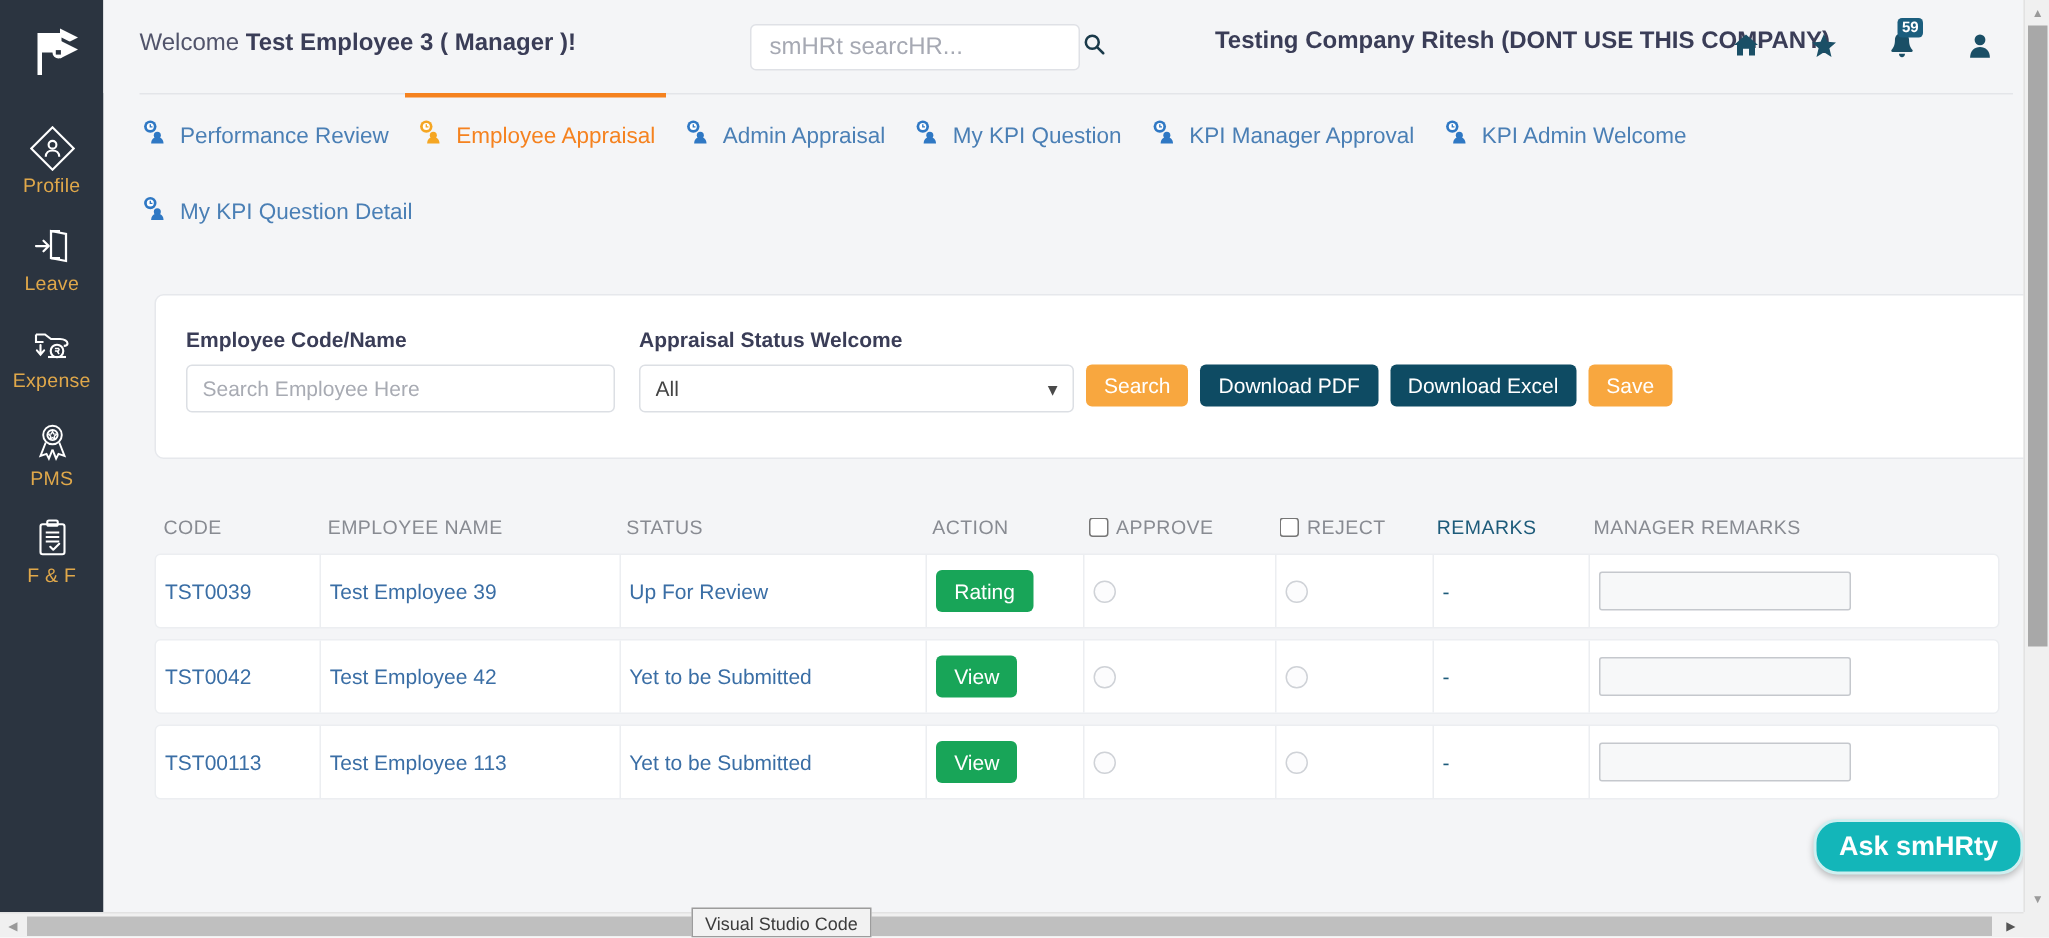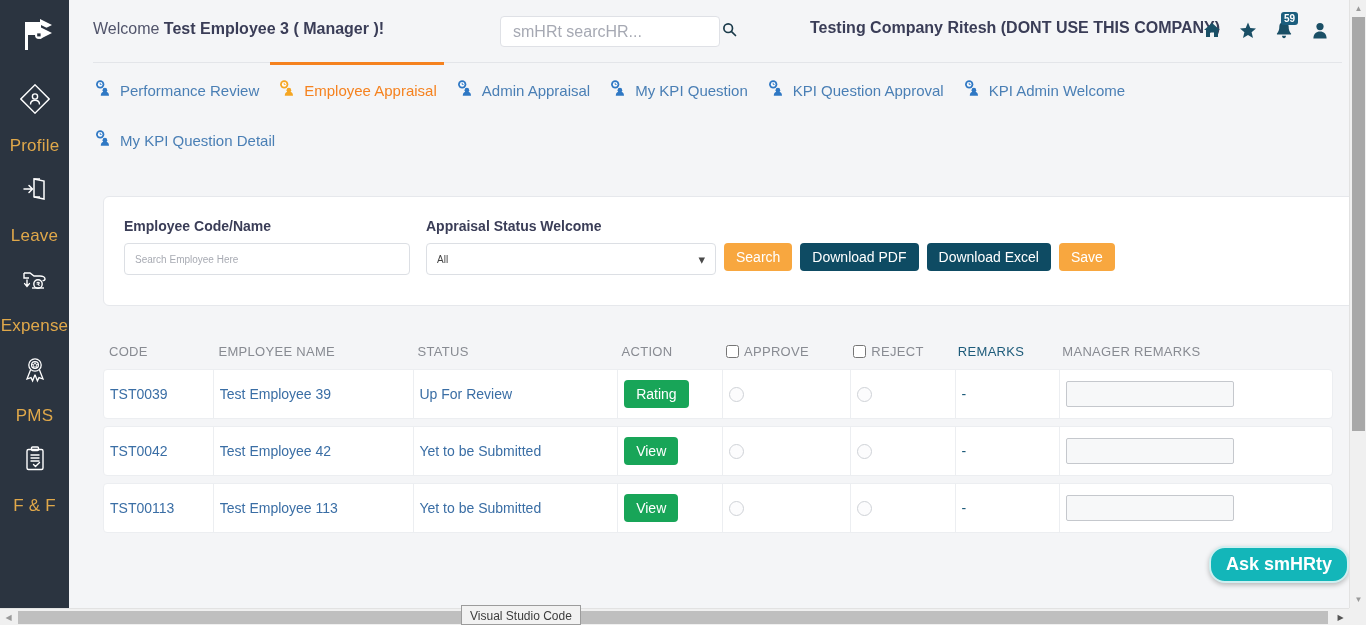--- a/index.html
+++ b/index.html
@@ -16,42 +16,42 @@
   .sidebar {
     position: absolute; left: 0; top: 0;
     width: 69px; height: 608px;
     background: #2b3440;
     display: flex; flex-direction: column; align-items: center;
     padding-top: 8px;
   }
   .logo { width: 56px; height: 56px; display: flex; align-items: center; justify-content: center; margin-bottom: 18px; }
   .nav-item { width: 69px; display: flex; flex-direction: column; align-items: center; margin-bottom: 16px; cursor: pointer; }
   .nav-icon { width: 34px; height: 34px; display: flex; align-items: center; justify-content: center; }
-  .nav-label { color: #e0a84a; font-size: 17px; margin-top: 20px; letter-spacing: .2px; }
+  .nav-label { color: #e0a84a; font-size: 13px; margin-top: 0; letter-spacing: .2px; }
 
   
   .content { position: absolute; left: 69px; top: 0; right: 0; bottom: 0; background: #f4f5f7; }
   .topbar { position: relative; height: 62px; background: #f4f5f7; padding-left: 36px; }
   .welcome { position: absolute; left: 24px; top: 20px; font-size: 16px; color: #51546b; }
   .welcome b { color: #3a3d57; font-weight: bold; }
   .search-box {
     position: absolute; left: 431px; top: 16px; width: 220px; height: 31px;
     background: #fff; border: 1px solid #dfe1e6; border-radius: 4px;
     display: flex; align-items: center; padding: 0 8px 0 10px;
   }
   .search-box input {
     border: 0; outline: none; flex: 1; font-size: 16px; color: #0f172a;
     font-family: "Liberation Sans", sans-serif; background: transparent;
   }
   .search-box input::placeholder { color: #a6a9b3; }
   .company {
     position: absolute; left: 716px; top: 19px; width: 460px; text-align: center;
     font-size: 16px; font-weight: bold; color: #3a3d57;
   }
-  .hdr-icons { position: absolute; right: 36px; top: 19px; display: flex; align-items: center; gap: 16px; }
+  .hdr-icons { position: absolute; right: 36px; top: 19px; display: flex; align-items: center; gap: 32px; }
   .hdr-ic { position: relative; width: 20px; height: 22px; display: flex; align-items: center; justify-content: center; cursor: pointer; color: #14506b; }
   .badge {
     position: absolute; top: -7px; left: 7px;
     background: #1b5e7e; color: #fff; font-size: 10px; font-weight: bold;
     border-radius: 3px; padding: 1px 3px; line-height: 11px;
   }
 
   
   .tabbar { position: relative; margin: 0 24px; border-top: 1px solid #e3e5e9; }
   .tabrow { display: flex; align-items: center; flex-wrap: wrap; padding-top: 4px; }
@@ -68,21 +68,21 @@
   .card {
     position: absolute; left: 103px; top: 196px; width: 1254px; height: 110px;
     background: #fff; border: 1px solid #e6e8ec; border-radius: 6px;
   }
   .flabel { font-size: 14px; font-weight: bold; color: #3a3d57; }
   .fgroup1 { position: absolute; left: 20px; top: 21px; width: 286px; }
   .fgroup2 { position: absolute; left: 322px; top: 21px; width: 290px; }
   .ftext, .fselect {
     margin-top: 9px; width: 100%; height: 32px;
     border: 1px solid #dcdfe4; border-radius: 4px; background: #fff;
-    font-size: 10px; color: #444; padding: 0 10px;
+    font-size: 14px; color: #444; padding: 0 10px;
     font-family: "Liberation Sans", sans-serif; outline: none;
   }
   .ftext::placeholder { color: #a8abb3; }
   .fselect { appearance: none; -webkit-appearance: none; background-image: none; }
   .selwrap { position: relative; margin-top: 9px; }
   .selwrap .chev { position: absolute; right: 11px; top: 9px; pointer-events: none; color: #4a4a4a; font-size: 13px; }
   .selwrap .fselect { margin-top: 0; }
   .btnrow { position: absolute; left: 620px; top: 46px; display: flex; gap: 8px; }
   .btn { border: 0; border-radius: 4px; color: #fff; font-size: 14px; cursor: pointer;
          font-family: "Liberation Sans", sans-serif; height: 28px; padding: 0 12px; }
@@ -328,21 +328,21 @@
 
           <span>
             <svg width="18" height="18" viewBox="0 0 20 20">
               <circle cx="8" cy="6" r="4.6" fill="#2f78c4"></circle>
               <circle cx="8" cy="6" r="2.6" fill="#ffffff"></circle>
               <path d="M8 4.2 v2 h1.6" stroke="#2f78c4" stroke-width="1" fill="none"></path>
               <circle cx="13.2" cy="12.4" r="2.6" fill="#2f78c4"></circle>
               <path d="M8.6 18.6 C8.6 15.2 10.6 13.8 13.2 13.8 C15.8 13.8 17.8 15.2 17.8 18.6 Z" fill="#2f78c4"></path>
             </svg>
           </span>
-          <span class="tlabel">KPI Question Approval</span>
+          <span class="tlabel">KPI Manager Approval</span>
         </div>
 
         <div class="tab">
 
           <span>
             <svg width="18" height="18" viewBox="0 0 20 20">
               <circle cx="8" cy="6" r="4.6" fill="#2f78c4"></circle>
               <circle cx="8" cy="6" r="2.6" fill="#ffffff"></circle>
               <path d="M8 4.2 v2 h1.6" stroke="#2f78c4" stroke-width="1" fill="none"></path>
               <circle cx="13.2" cy="12.4" r="2.6" fill="#2f78c4"></circle>

